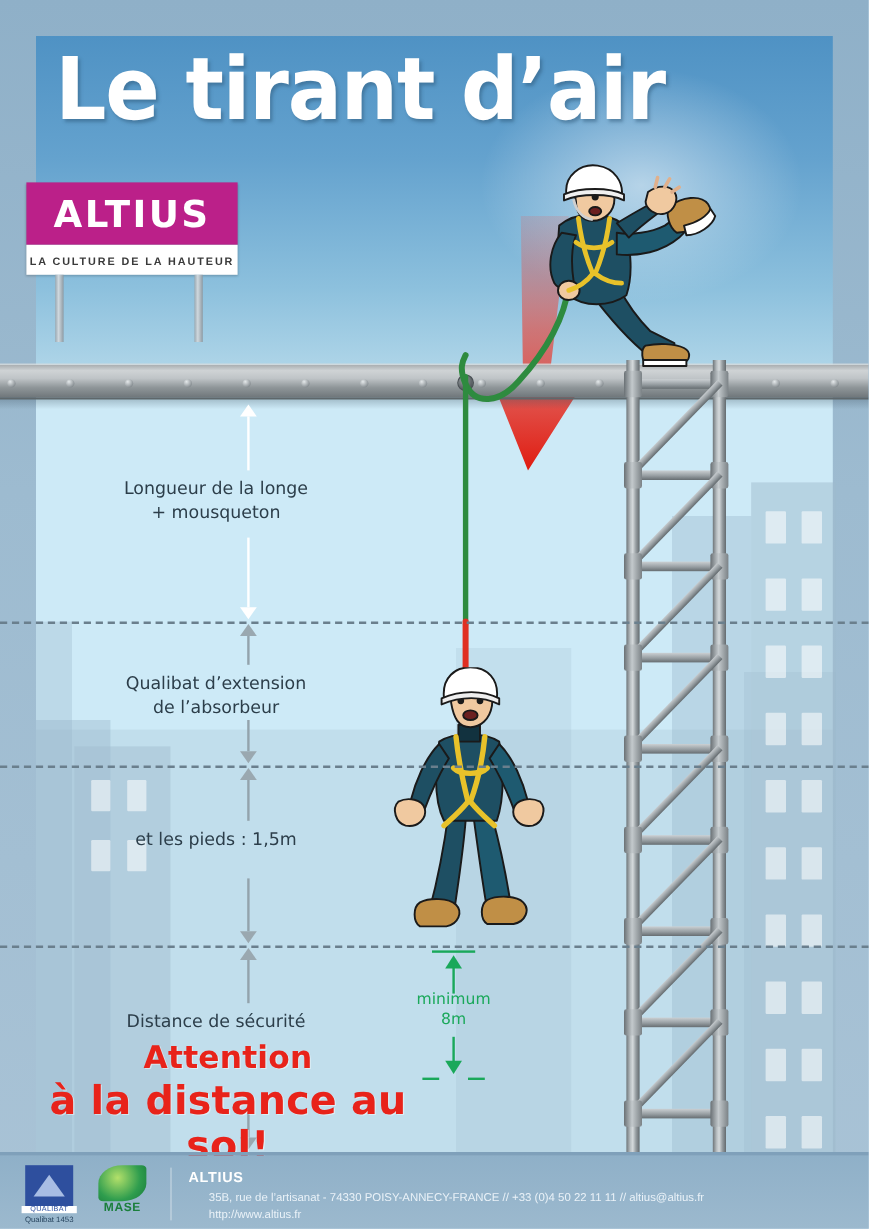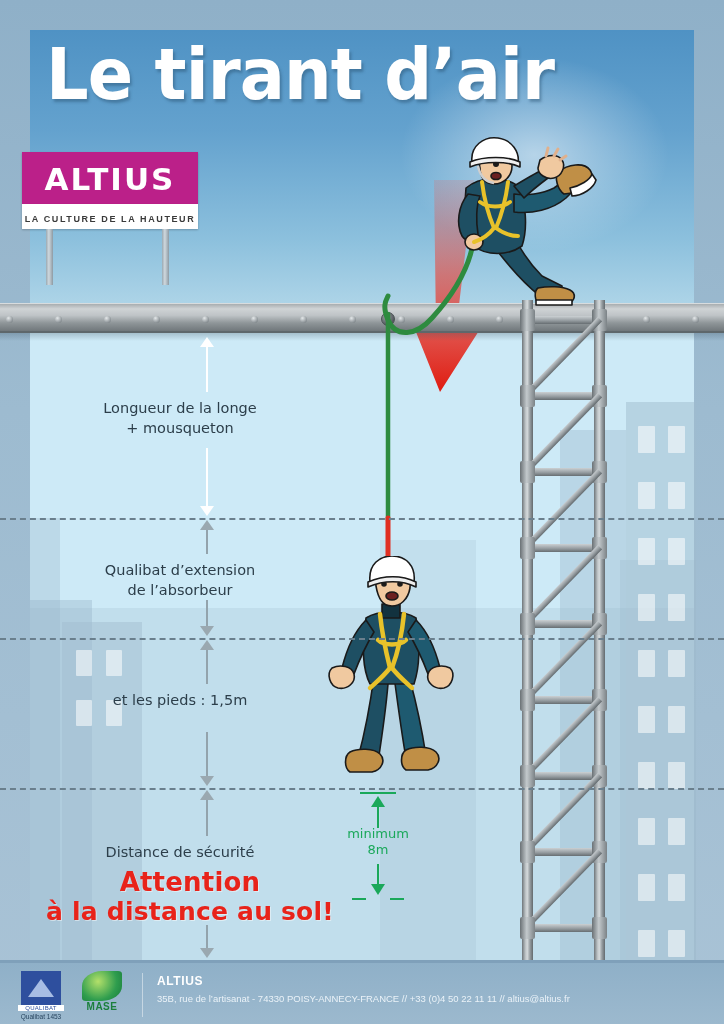--- a/index.html
+++ b/index.html
@@ -169,21 +169,21 @@
     font-family:"DejaVu Sans", sans-serif;
   }
 
   .attention {
     position:absolute; left:30px; width:320px; text-align:center;
     color:#e8231a; font-weight:bold;
     font-family:"DejaVu Sans", sans-serif;
     text-shadow:1px 1px 0 rgba(255,255,255,0.45);
   }
   .attention .a1 { font-size:26px; line-height:1.15; letter-spacing:0.2px; }
-  .attention .a2 { font-size:25px; line-height:1.15; letter-spacing:0.2px; }
+  .attention .a2 { font-size:33px; line-height:1.15; letter-spacing:0.2px; }
 
   
   .green-col { position:absolute; left:338px; top:792px; width:80px; }
   .green-line { position:absolute; left:39px; width:2px; background:#1aa85a; }
   .green-arw {
     position:absolute; left:33px; width:0; height:0;
     border-left:7px solid transparent; border-right:7px solid transparent;
   }
   .green-arw.up { border-bottom:11px solid #1aa85a; }
   .green-arw.down { border-top:11px solid #1aa85a; }
@@ -220,21 +220,21 @@
     width:40px; height:30px; margin:0 auto;
     background:radial-gradient(circle at 40% 35%, #b3e06a, #2f9d4e 60%, #177a3a);
     border-radius:50% 10% 50% 10%;
   }
   .mase-txt { font-size:10px; font-weight:bold; color:#1b7f3c; letter-spacing:0.5px; }
 
   .f-sep { width:1px; background:rgba(255,255,255,0.45); height:44px; margin:2px 14px 0 0; }
 
   .f-text { color:#eaf2f8; font-size:9.5px; line-height:1.45; padding-top:2px; }
   .f-text .f-brand { font-size:12px; font-weight:bold; letter-spacing:0.6px; color:#ffffff; display:block; margin-bottom:2px; }
-  .f-text .f-line { display:block; white-space:nowrap; }
+  .f-text .f-line { display:block; white-space:nowrap;margin-left:17px; }
 </style>
 </head>
 <body>
 
 <div class="poster">
 
   <div class="frame-band"></div>
 
   <div class="sky">
     <div class="sky-glow"></div>
@@ -527,17 +527,18 @@
       <div class="mase">
         <div class="mase-leaf"></div>
         <div class="mase-txt">MASE</div>
       </div>
 
       <div class="f-sep"></div>
 
       <div class="f-text">
         <span class="f-brand">ALTIUS</span>
         <span class="f-line">35B, rue de l’artisanat - 74330 POISY-ANNECY-FRANCE  //  +33 (0)4 50 22 11 11  //  altius@altius.fr</span>
+        <span class="f-line">http://www.altius.fr</span>
       </div>
     </div>
   </div>
 
 </div>
 
 </body></html>

